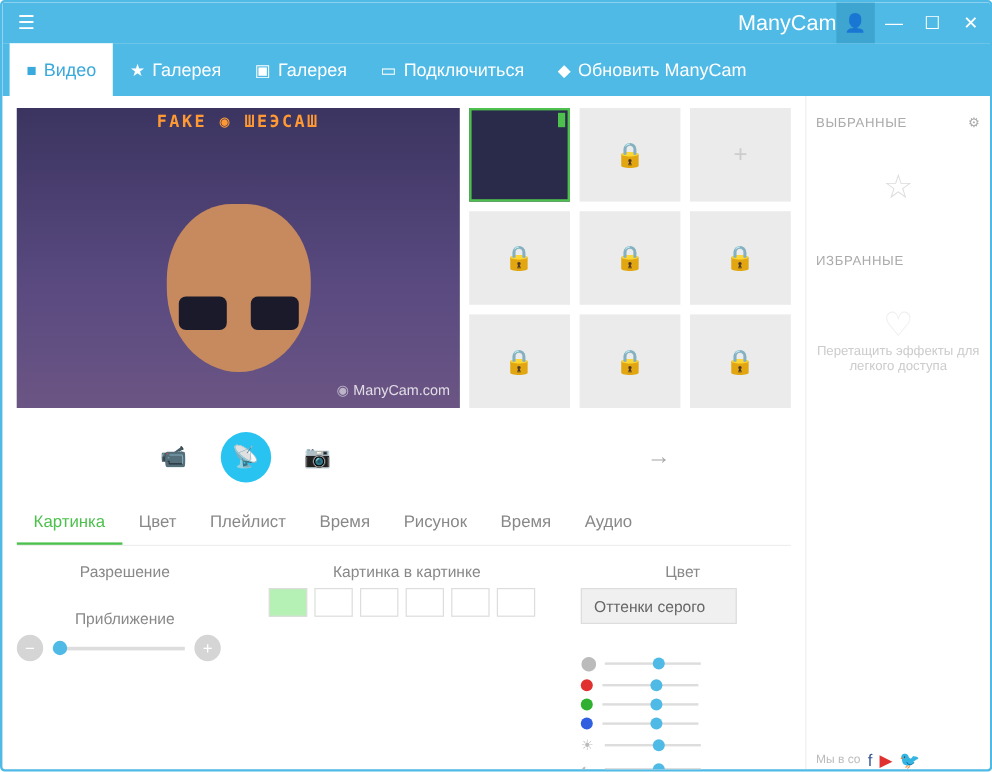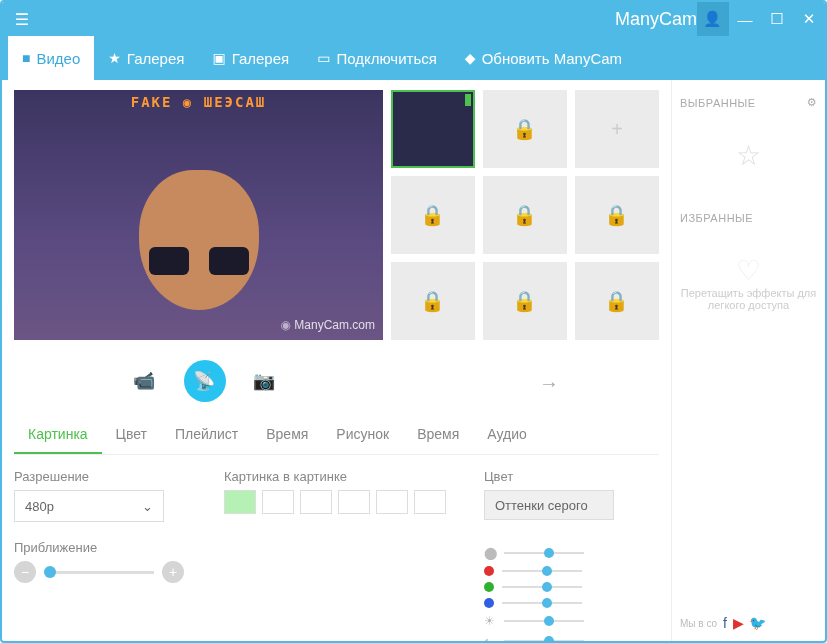--- a/index.html
+++ b/index.html
@@ -14,21 +14,21 @@
 .nav-tab.active { background: #fff; color: #3aa9dc; }
 .nav-tab .ic { font-size: 14px; }
 .main { display: flex; height: calc(643px - 78px - 4px); }
 .left-col { width: 670px; border-right: 1px solid #eee; display: flex; flex-direction: column; padding: 0 12px; }
 .right-col { width: 153px; padding: 8px; color: #bbb; font-size: 11px; }
 .section-h { display: flex; justify-content: space-between; align-items: center; color: #aaa; font-size: 11px; margin: 8px 0; letter-spacing: 0.5px; }
 .add-eff { text-align: center; color: #ccc; font-size: 12px; margin: 30px 0 40px; }
 .add-eff .star { font-size: 28px; color: #ddd; }
 .fav-sec { text-align: center; color: #ccc; font-size: 11px; margin: 30px 0; }
 .fav-sec .heart { font-size: 28px; color: #eee; }
-.social { display: flex; gap: 6px; align-items: center; font-size: 10px; color: #bbb; position: absolute; bottom: 10px; }
+.social { display: flex; gap: 6px; align-items: center; font-size: 10px; color: #bbb; position: absolute; bottom: 0; }
 .social span.ic { font-size: 14px; }
 .preview-row { display: flex; gap: 8px; padding: 10px 0; }
 .preview { width: 376px; height: 250px; background: #2a2a4a; position: relative; overflow: hidden; }
 .preview-img { width: 100%; height: 100%; background: linear-gradient(180deg, #3b3460 0%, #5a4a80 60%, #6b5584 100%); position: relative; }
 .fake-logo { position: absolute; top: 4px; left: 50%; transform: translateX(-50%); color: #ff9933; font-family: monospace; font-size: 14px; font-weight: bold; letter-spacing: 2px; }
 .head { position: absolute; left: 50%; top: 28%; transform: translateX(-50%) rotate(180deg); width: 140px; height: 170px; }
 .face { width: 120px; height: 140px; background: #c68a5e; border-radius: 50% 50% 45% 45%; position: absolute; left: 10px; top: 20px; }
 .glasses { position: absolute; width: 100px; height: 30px; top: 55px; left: 20px; }
 .lens { width: 40px; height: 28px; background: #1a1a2a; border-radius: 6px; position: absolute; }
 .lens.l { left: 0; } .lens.r { right: 0; }
@@ -40,21 +40,21 @@
 .mode-row { display: flex; align-items: center; padding: 10px 0 14px; gap: 30px; }
 .mode-btns { display: flex; gap: 18px; margin-left: 110px; }
 .mode-b { width: 42px; height: 42px; border-radius: 50%; display: flex; align-items: center; justify-content: center; font-size: 18px; color: #ccc; cursor: pointer; }
 .mode-b.active { background: #28c3f0; color: #fff; }
 .arrow-r { margin-left: auto; margin-right: 100px; color: #aaa; font-size: 20px; cursor: pointer; }
 .subtabs { display: flex; border-bottom: 1px solid #eee; }
 .subtab { padding: 10px 14px; font-size: 14px; color: #888; cursor: pointer; }
 .subtab.active { color: #4ec04e; border-bottom: 2px solid #4ec04e; }
 .controls { display: flex; gap: 30px; padding: 14px 0; font-size: 13px; color: #666; }
 .ctrl-col { display: flex; flex-direction: column; gap: 18px; }
-.ctrl-label { font-size: 13px; color: #888; margin-bottom: 6px; }
+.ctrl-label { font-size: 13px; color: #888; margin-bottom: 6px; text-align: center; }
 .select-box { width: 150px; height: 32px; border: 1px solid #ddd; display: flex; align-items: center; justify-content: space-between; padding: 0 10px; cursor: pointer; font-size: 13px; }
 .zoom-row { display: flex; align-items: center; gap: 8px; }
 .zoom-btn { width: 22px; height: 22px; border-radius: 50%; background: #d5d5d5; color: #fff; display: flex; align-items: center; justify-content: center; font-size: 14px; cursor: pointer; }
 .zoom-track { width: 110px; height: 3px; background: #ddd; position: relative; }
 .zoom-thumb { width: 12px; height: 12px; border-radius: 50%; background: #4fbae5; position: absolute; left: 0; top: -5px; }
 .pip-row { display: flex; gap: 6px; }
 .pip-btn { width: 32px; height: 24px; border: 1px solid #ddd; cursor: pointer; background: #fff; position: relative; }
 .pip-btn.sel { background: #b5f0b5; }
 .rotate-row { display: flex; gap: 8px; align-items: center; }
 .rot-btn { width: 30px; height: 28px; border: 1px solid #ddd; display: flex; align-items: center; justify-content: center; cursor: pointer; font-size: 14px; color: #888; }
@@ -151,24 +151,20 @@
       <div class="subtab">Время</div>
       <div class="subtab">Рисунок</div>
       <div class="subtab">Время</div>
       <div class="subtab">Аудио</div>
     </div>
 
     <div class="controls">
       <div class="ctrl-col" style="width:180px">
         <div>
           <div class="ctrl-label">Разрешение</div>
-          <div class="select-box">
-            <span>480p</span>
-            <span>⌄</span>
-          </div>
         </div>
         <div>
           <div class="ctrl-label">Приближение</div>
           <div class="zoom-row">
             <div class="zoom-btn">−</div>
             <div class="zoom-track">
                 <div class="zoom-thumb"></div>
               </div>
             <div class="zoom-btn">+</div>
           </div>

